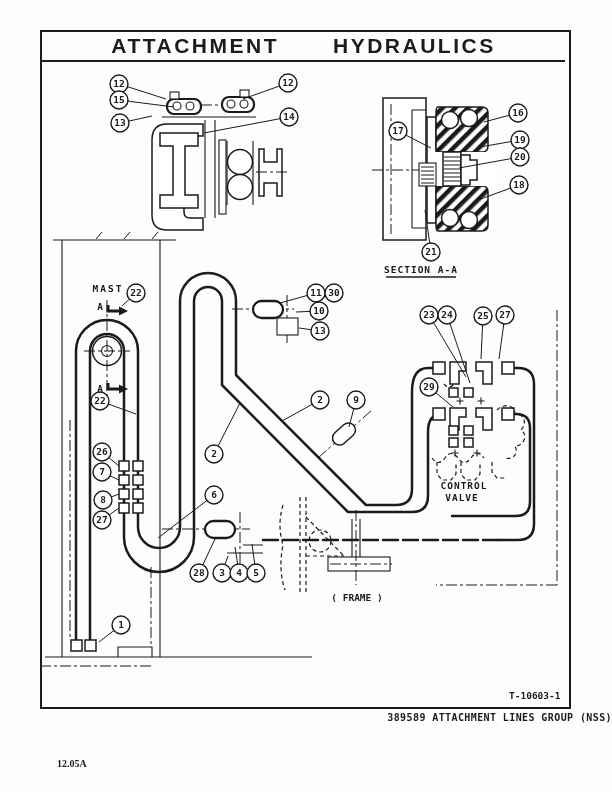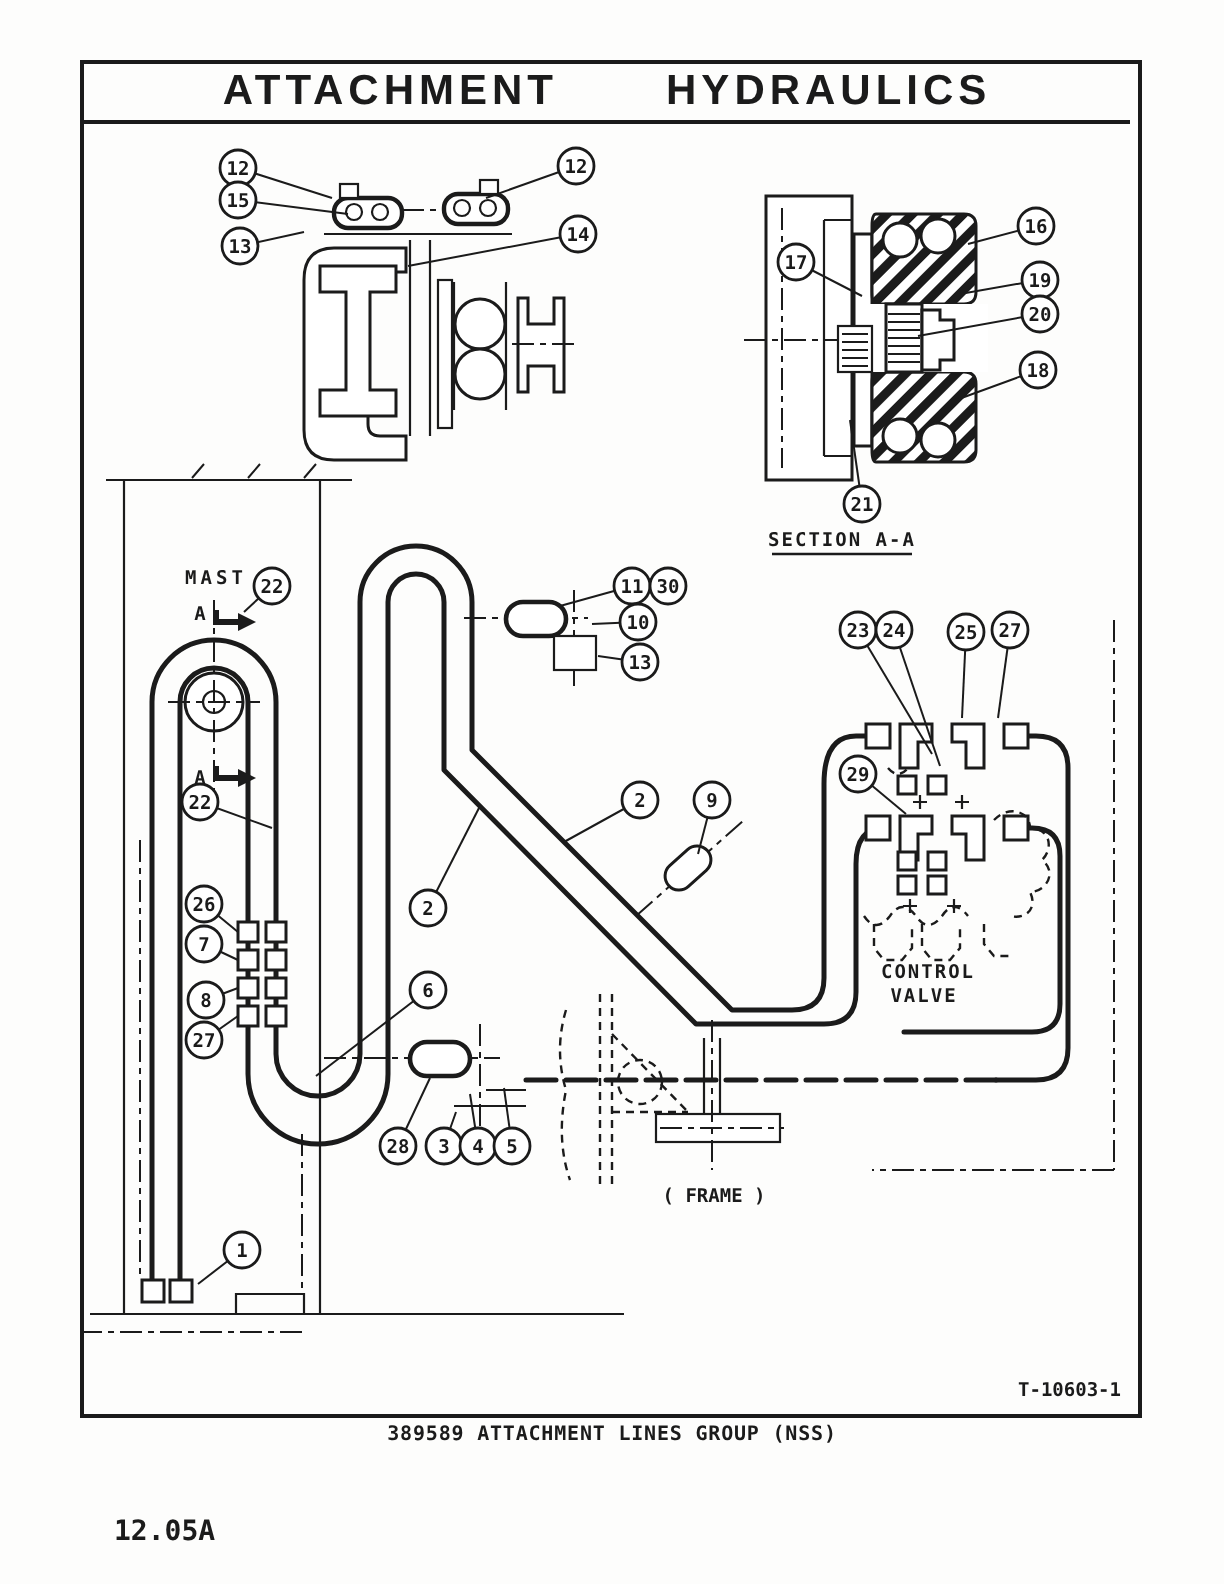--- a/index.html
+++ b/index.html
@@ -7,24 +7,24 @@
   body{width:612px;height:792px;background:#e8e8e8;}
   .page{position:relative;width:612px;height:792px;background:var(--paper);overflow:hidden;
         font-family:"DejaVu Sans Mono",monospace;color:var(--ink);}
   .border-frame{position:absolute;left:40px;top:30px;width:527px;height:675px;
         border:2.4px solid var(--ink);}
   .title-bar{position:absolute;left:42px;top:32px;width:523px;height:28px;
         border-bottom:2.4px solid var(--ink);display:flex;align-items:center;justify-content:center;gap:54px;}
   .title-bar span{font-family:"Liberation Sans",sans-serif;font-weight:bold;font-size:21px;
         letter-spacing:2.5px;color:var(--ink);}
   svg.diagram{position:absolute;left:0;top:0;width:612px;height:792px;}
-  .caption{position:absolute;left:0;top:712px;width:612px;text-align:center;
+  .caption{position:absolute;left:0;top:712px;width:612px;text-align:right;
         font-size:10px;line-height:11.5px;letter-spacing:0.4px;font-weight:700;}
   .fig-num{position:absolute;left:476px;top:690px;font-size:9.5px;font-weight:700;margin-left:33px;}
-  .page-code{position:absolute;left:57px;top:758px;font-size:14px;font-weight:700;}
+  .page-code{position:absolute;left:57px;top:758px;font-size:10px;font-weight:700;font-family:Liberation Serif, serif;}
 
   
   .ln{stroke:var(--ink);fill:none;}
   .thin{stroke-width:1.1;}
   .med{stroke-width:1.5;}
   .hose{stroke-width:2.5;stroke-linecap:round;stroke-linejoin:round;fill:none;stroke:var(--ink);}
   .dd{stroke-dasharray:11,3,3,3;stroke-width:1;}
   .dash{stroke-dasharray:4,3;stroke-width:1.2;}
   .longdash{stroke-dasharray:15,5;}
   .wfill{fill:#fff;}

